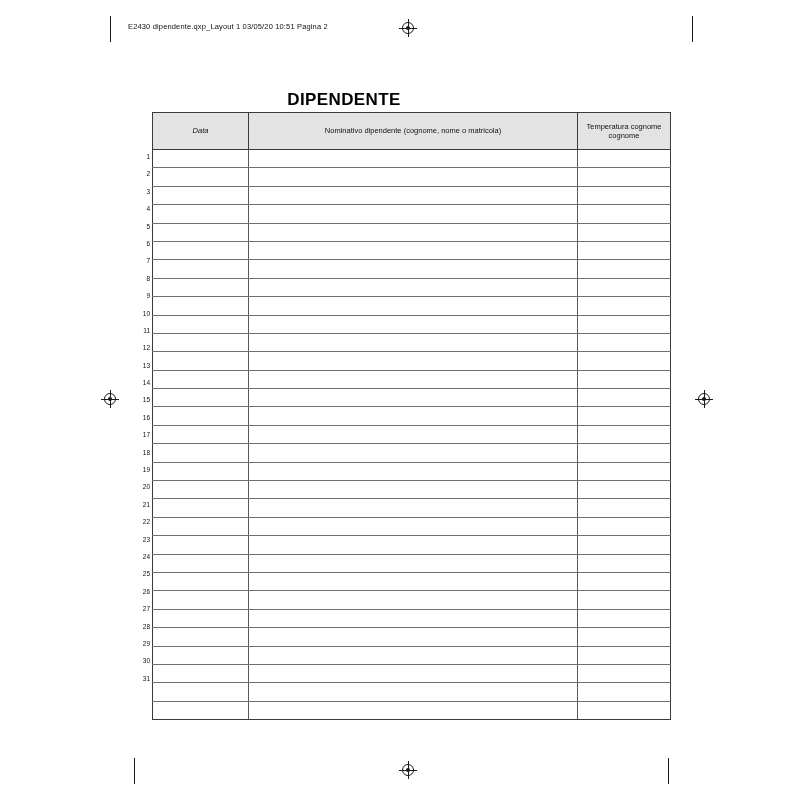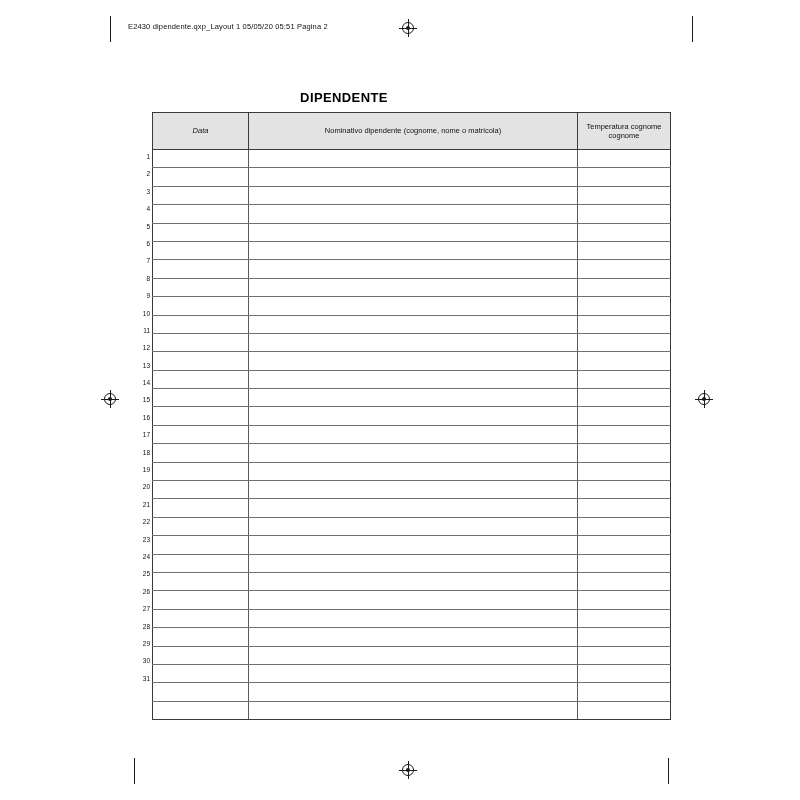--- a/index.html
+++ b/index.html
@@ -65,21 +65,21 @@
     white-space: nowrap;
   }
 
   
   .doc-title {
     position: absolute;
     top: 90px;
     left: 0;
     width: 688px;
     text-align: center;
-    font-size: 13px;
+    font-size: 17px;
     font-weight: bold;
     letter-spacing: 0.4px;
   }
 
   
   .table-wrap {
     position: absolute;
     left: 152px;
     top: 112px;
     width: 515px;
@@ -164,21 +164,21 @@
     <div class="h"></div>
     <div class="v"></div>
 </div>
 <div class="reg-mark" style="left:402px; top:764px;">
   <div class="ring"></div>
     <div class="dot"></div>
     <div class="h"></div>
     <div class="v"></div>
 </div>
 
-<div class="slug">E2430 dipendente.qxp_Layout 1   05/05/20   05:51   Pagina 2</div>
+<div class="slug">E2430 dipendente.qxp_Layout 1   03/05/20   10:51   Pagina 2</div>
 
 <div class="doc-title">DIPENDENTE</div>
 
 <div class="row-numbers" id="row-numbers">
     <div class="rnum">1</div>
     <div class="rnum">2</div>
     <div class="rnum">3</div>
     <div class="rnum">4</div>
     <div class="rnum">5</div>
     <div class="rnum">6</div>

